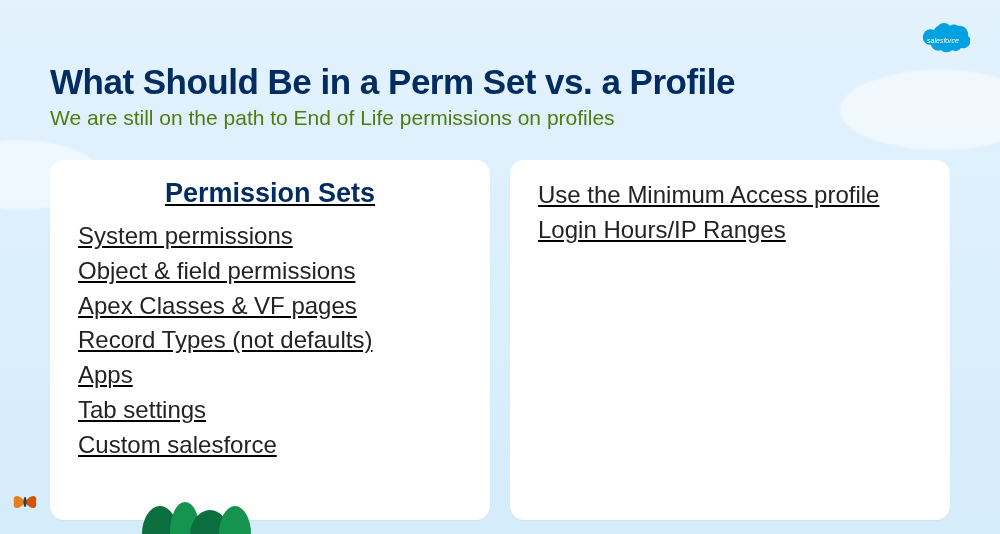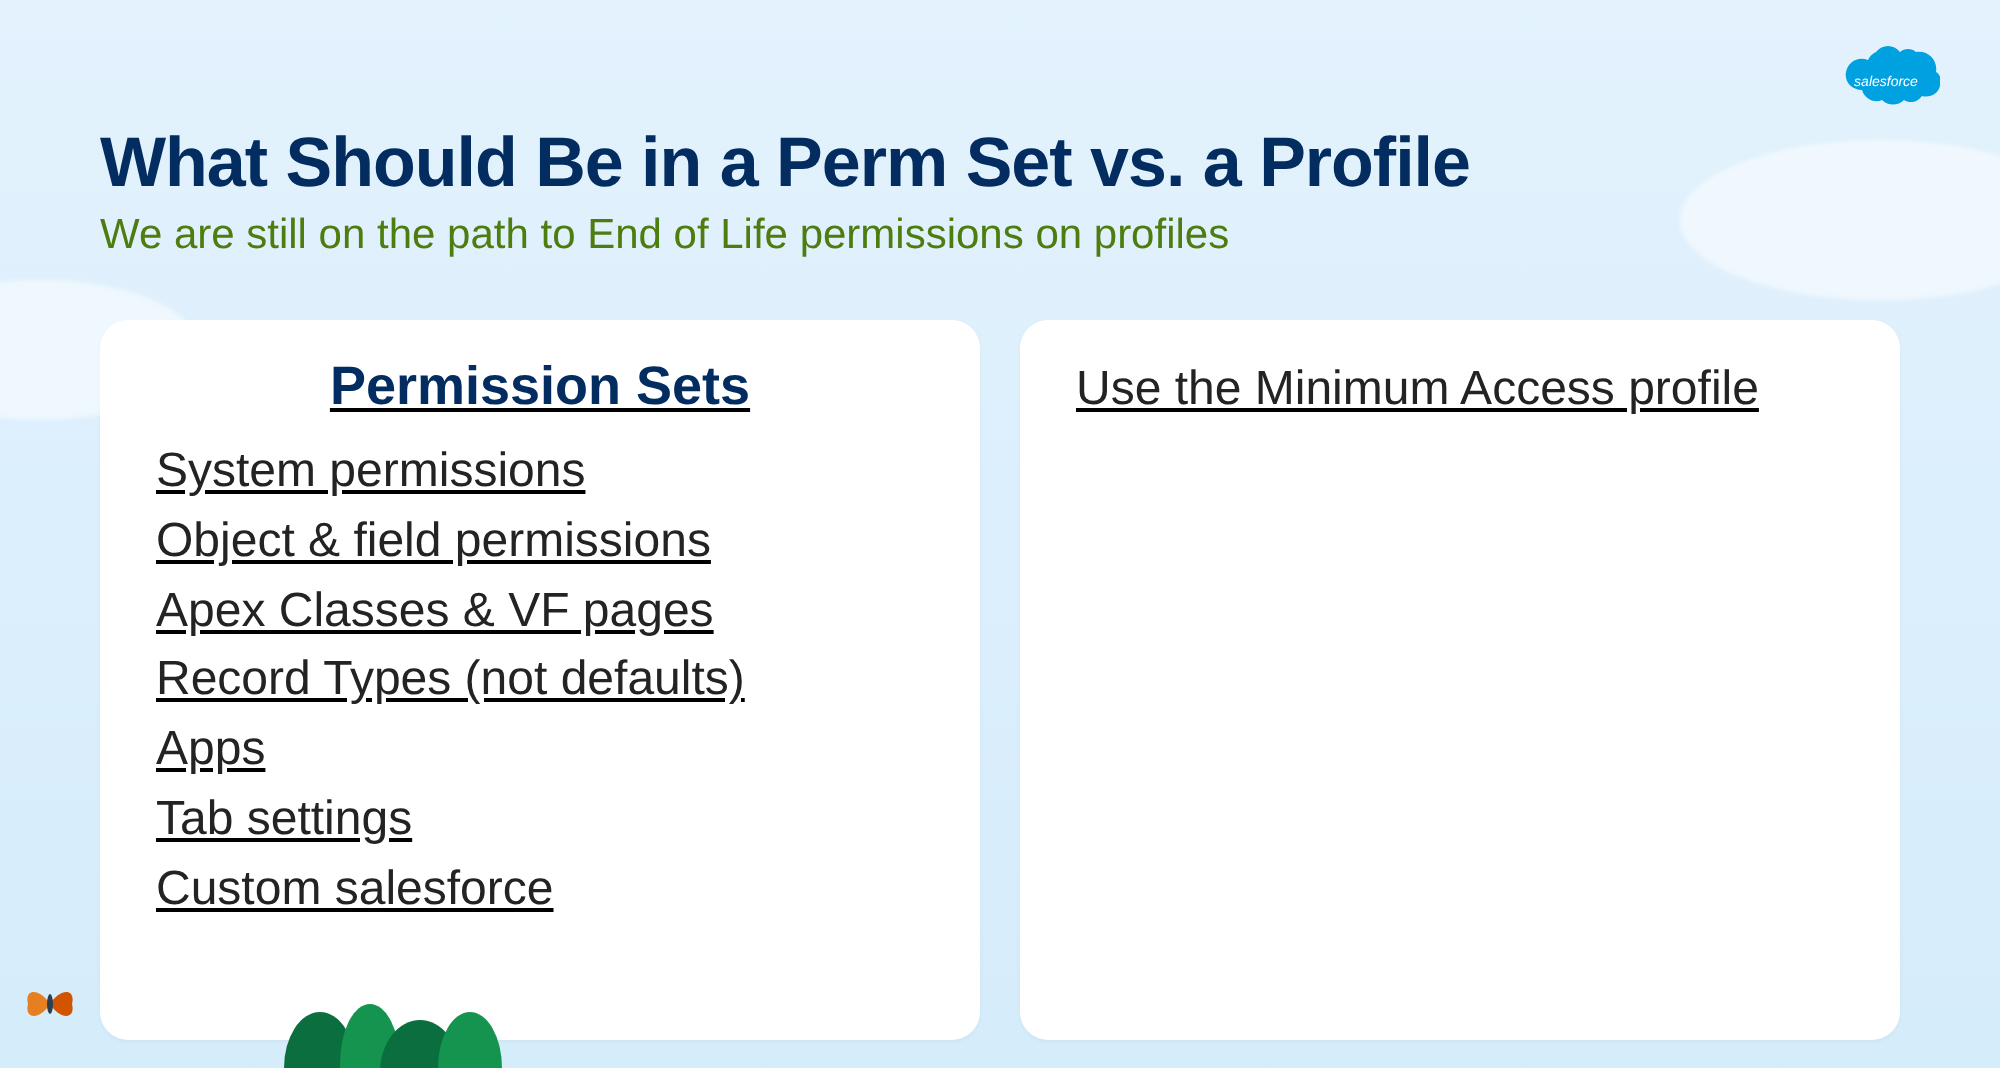--- a/index.html
+++ b/index.html
@@ -112,20 +112,21 @@
       <li>Apex Classes &amp; VF pages</li>
       <li>Record Types (not defaults)</li>
       <li>Apps</li>
       <li>Tab settings</li>
       <li>Custom salesforce</li>
     </ul>
   </div>
   <div class="card">
     <ul class="card-list">
       <li>Use the Minimum Access profile</li>
+      <li>Login Hours/IP Ranges</li>
     </ul>
   </div>
 </div>
 
 <div class="plants">
   <svg viewBox="0 0 160 60">
     <ellipse cx="30" cy="50" rx="18" ry="28" fill="#0b6e3f"></ellipse>
     <ellipse cx="55" cy="48" rx="15" ry="30" fill="#15944f"></ellipse>
     <ellipse cx="80" cy="52" rx="20" ry="26" fill="#0b6e3f"></ellipse>
     <ellipse cx="105" cy="50" rx="16" ry="28" fill="#15944f"></ellipse>

